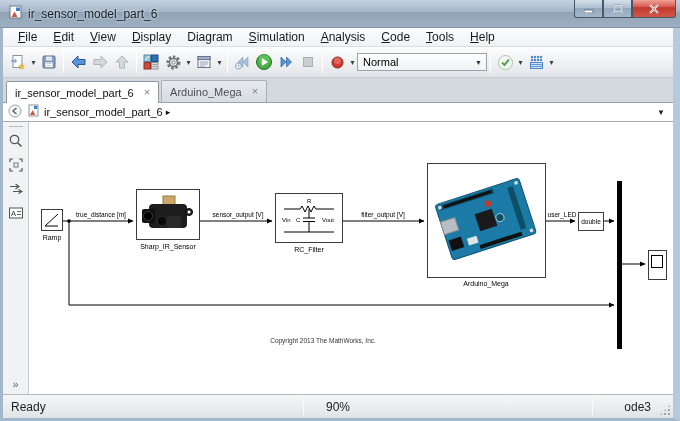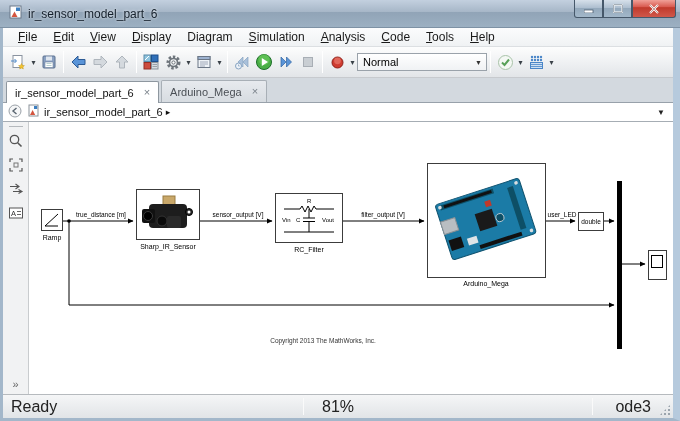--- a/index.html
+++ b/index.html
@@ -65,21 +65,21 @@
   .blk { position:absolute; background:#fff; border:1px solid #3c3c3c; }
   .blk-label { position:absolute; font-size:7px; color:#000; text-align:center; font-family:"Liberation Sans",sans-serif; }
   .sig-label { position:absolute; font-size:6.5px; color:#000; text-align:center; width:90px; font-family:"Liberation Sans",sans-serif; }
   .mux { position:absolute; background:#000; }
   .copyright { position:absolute; font-size:6.5px; color:#333; text-align:center; width:220px; }
   .convert { font-size:6.5px; text-align:center; line-height:17px; color:#000; }
   svg text { font-family:"Liberation Sans",sans-serif; }
 
   
   .statusbar { position:relative; height:24px; background:linear-gradient(#f5f6f7,#e1e4e7);
-    border-top:1px solid #b6babe; display:flex; align-items:center; font-size:16px; color:#222; }
+    border-top:1px solid #b6babe; display:flex; align-items:center; font-size:12px; color:#222; }
   .status-left { padding-left:8px; }
   .status-center { position:absolute; left:50%; transform:translateX(-50%); }
   .status-right { position:absolute; right:22px; }
   .status-sep { position:absolute; top:3px; bottom:3px; width:1px; background:#cdd1d5; border-right:1px solid #fafafa; }
   .grip { position:absolute; right:2px; bottom:2px; width:12px; height:12px;
     background-image:radial-gradient(#9aa4ad 1px, transparent 1.2px); background-size:4px 4px;
     clip-path:polygon(100% 0, 100% 100%, 0 100%); }
 </style>
 </head>
 <body>
@@ -404,18 +404,18 @@
       <div class="sig-label" style="left:309px;top:89px;">filter_output [V]</div>
       <div class="sig-label" style="left:488px;top:89px;">user_LED</div>
 
       <div class="copyright" style="left:184px;top:215px;">Copyright 2013 The MathWorks, Inc.</div>
     </div>
   </div>
 
   <div class="statusbar">
     <span class="status-left">Ready</span>
     <div class="status-sep" style="left:300px;"></div>
-    <span class="status-center">81%</span>
+    <span class="status-center">90%</span>
     <div class="status-sep" style="right:80px;"></div>
     <span class="status-right">ode3</span>
     <div class="grip"></div>
   </div>
 </div>
 
 </body></html>

